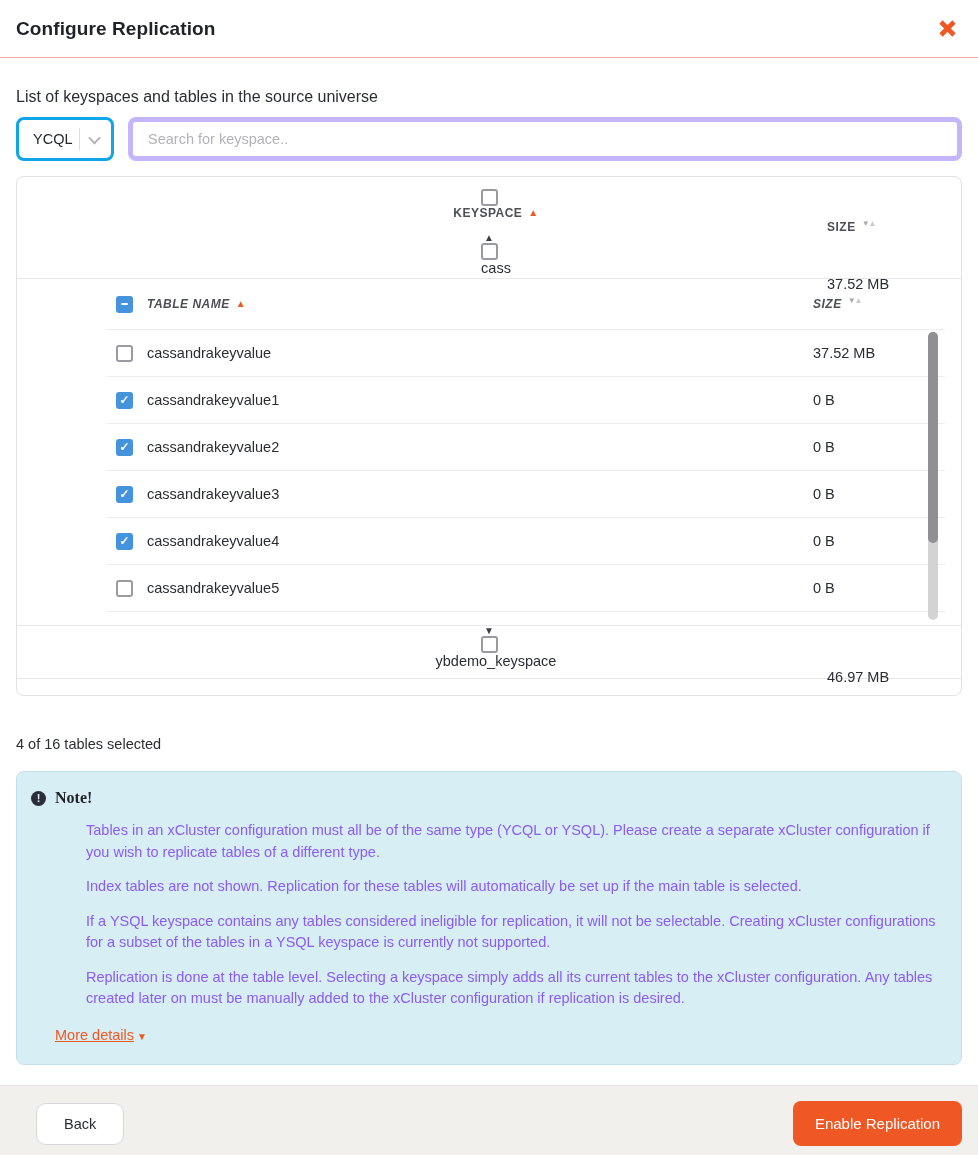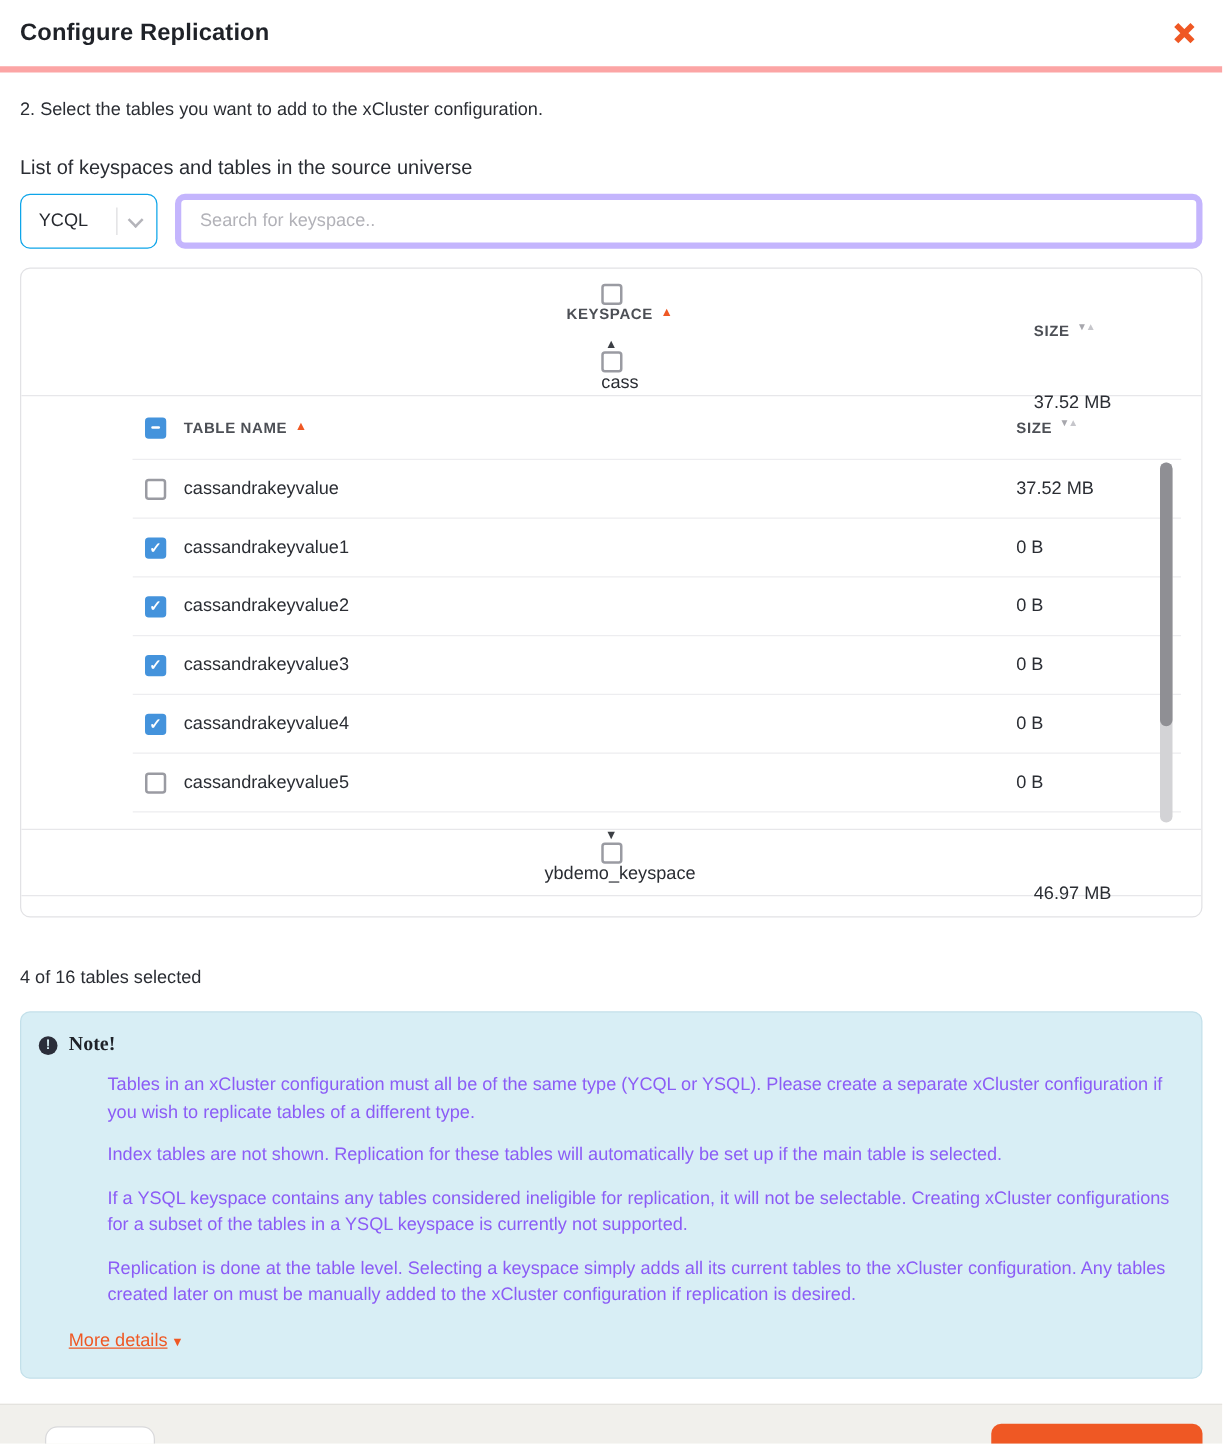--- a/index.html
+++ b/index.html
@@ -8,33 +8,33 @@
     font-family: "Liberation Sans", sans-serif;
     color: #25282e;
     width: 978px;
   }
   .modal { width: 978px; height: 1155px; display: flex; flex-direction: column; background: #fff; overflow: hidden; }
 
   
   .modal-header {
     height: 58px; flex: 0 0 auto;
     display: flex; align-items: center; justify-content: space-between;
-    padding: 0 16px; border-bottom: 5px solid #fca5a5;
+    padding: 0 16px; border-bottom: 1px solid #fca5a5;
   }
   .modal-title { font-size: 19px; font-weight: 700; color: #1f2228; letter-spacing: 0.1px; }
   .close-btn { background: none; border: none; cursor: pointer; padding: 4px; line-height: 0; }
 
   
   .modal-body { flex: 1 1 auto; padding: 0 16px; }
   .step-text { margin-top: 22px; font-size: 14.5px; color: #2a2d33; }
   .source-label { margin-top: 30px; font-size: 16px; color: #2a2d33; }
 
   .controls-row { display: flex; gap: 14px; margin-top: 11px; }
   .select-box {
-    width: 110px; height: 44px; border: 1px solid #0ea5e9; border-radius: 8px;
+    width: 98px; height: 44px; border: 3px solid #0ea5e9; border-radius: 8px;
     display: flex; align-items: center; padding: 0 12px 0 14px; background: #fff; cursor: pointer;
   }
   .select-value { font-size: 14.5px; color: #25282e; }
   .select-divider { width: 1px; height: 22px; background: #dddde0; margin-left: auto; margin-right: 10px; }
   .chevron-down { width: 9px; height: 9px; border-right: 2px solid #b4b4ba; border-bottom: 2px solid #b4b4ba; transform: rotate(45deg) translate(-1px,-1px); }
   .search-input {
     flex: 1; height: 44px; border: 5px solid #c4b5fd; border-radius: 8px;
     padding: 0 15px; font-size: 14.5px; color: #25282e; font-family: "Liberation Sans", sans-serif; outline: none;
   }
   .search-input::placeholder { color: #b2b2b8; }
@@ -57,21 +57,21 @@
   .col-size.hdr { font-size: 12px; font-weight: 700; color: #4c4f55; letter-spacing: 0.5px; display: flex; gap: 6px; cursor: pointer; }
 
   .outer-header-row { height: 44px; }
   .keyspace-row { height: 46px; }
   .keyspace-row.top { border-bottom: 1px solid #e7e7ea; }
   .keyspace-row.bottom { border-top: 1px solid #e7e7ea; border-bottom: 1px solid #e7e7ea; height: 54px; margin-top: 3px; }
   .card-bottom-pad { height: 16px; }
 
   
   .nested { margin-left: 89px; width: 839px; }
-  .nested-header-row { height: 50px; display: flex; align-items: center; padding-left: 10px; }
+  .nested-header-row { height: 50px; display: flex; align-items: center; padding-left: 10px; font-style: italic; }
   .nested .col-size { width: 132px; }
   .nested-scroll { position: relative; height: 293px; border-top: 1px solid #ededf0; overflow: hidden; }
   .table-row { height: 47px; display: flex; align-items: center; padding-left: 10px; border-bottom: 1px solid #ededf0; }
   .vscrollbar { position: absolute; top: 2px; right: 7px; width: 10px; height: 288px; background: #d3d3d6; border-radius: 6px; }
   .vscroll-thumb { position: absolute; top: 0; left: 0; width: 10px; height: 211px; background: #8f8f94; border-radius: 6px; cursor: grab; }
 
   .selection-summary { margin-top: 40px; font-size: 14.5px; color: #2a2d33; }
 
   
   .note-box {
@@ -111,21 +111,20 @@
     <button class="close-btn">
       <span>
         <svg width="21" height="21" viewBox="0 0 21 21">
             <path d="M4 4 L17 17 M17 4 L4 17" stroke="#ef5824" stroke-width="4.6" stroke-linecap="butt"></path>
           </svg>
       </span>
     </button>
   </div>
 
   <div class="modal-body">
-    <div class="step-text">2. Select the tables you want to add to the xCluster configuration.</div>
     <div class="source-label">List of keyspaces and tables in the source universe</div>
 
     <div class="controls-row">
       <div class="select-box">
         <span class="select-value">YCQL</span>
         <span class="select-divider"></span>
         <span class="chevron-down"></span>
       </div>
       <input class="search-input" type="text" placeholder="Search for keyspace.." style="">
     </div>

